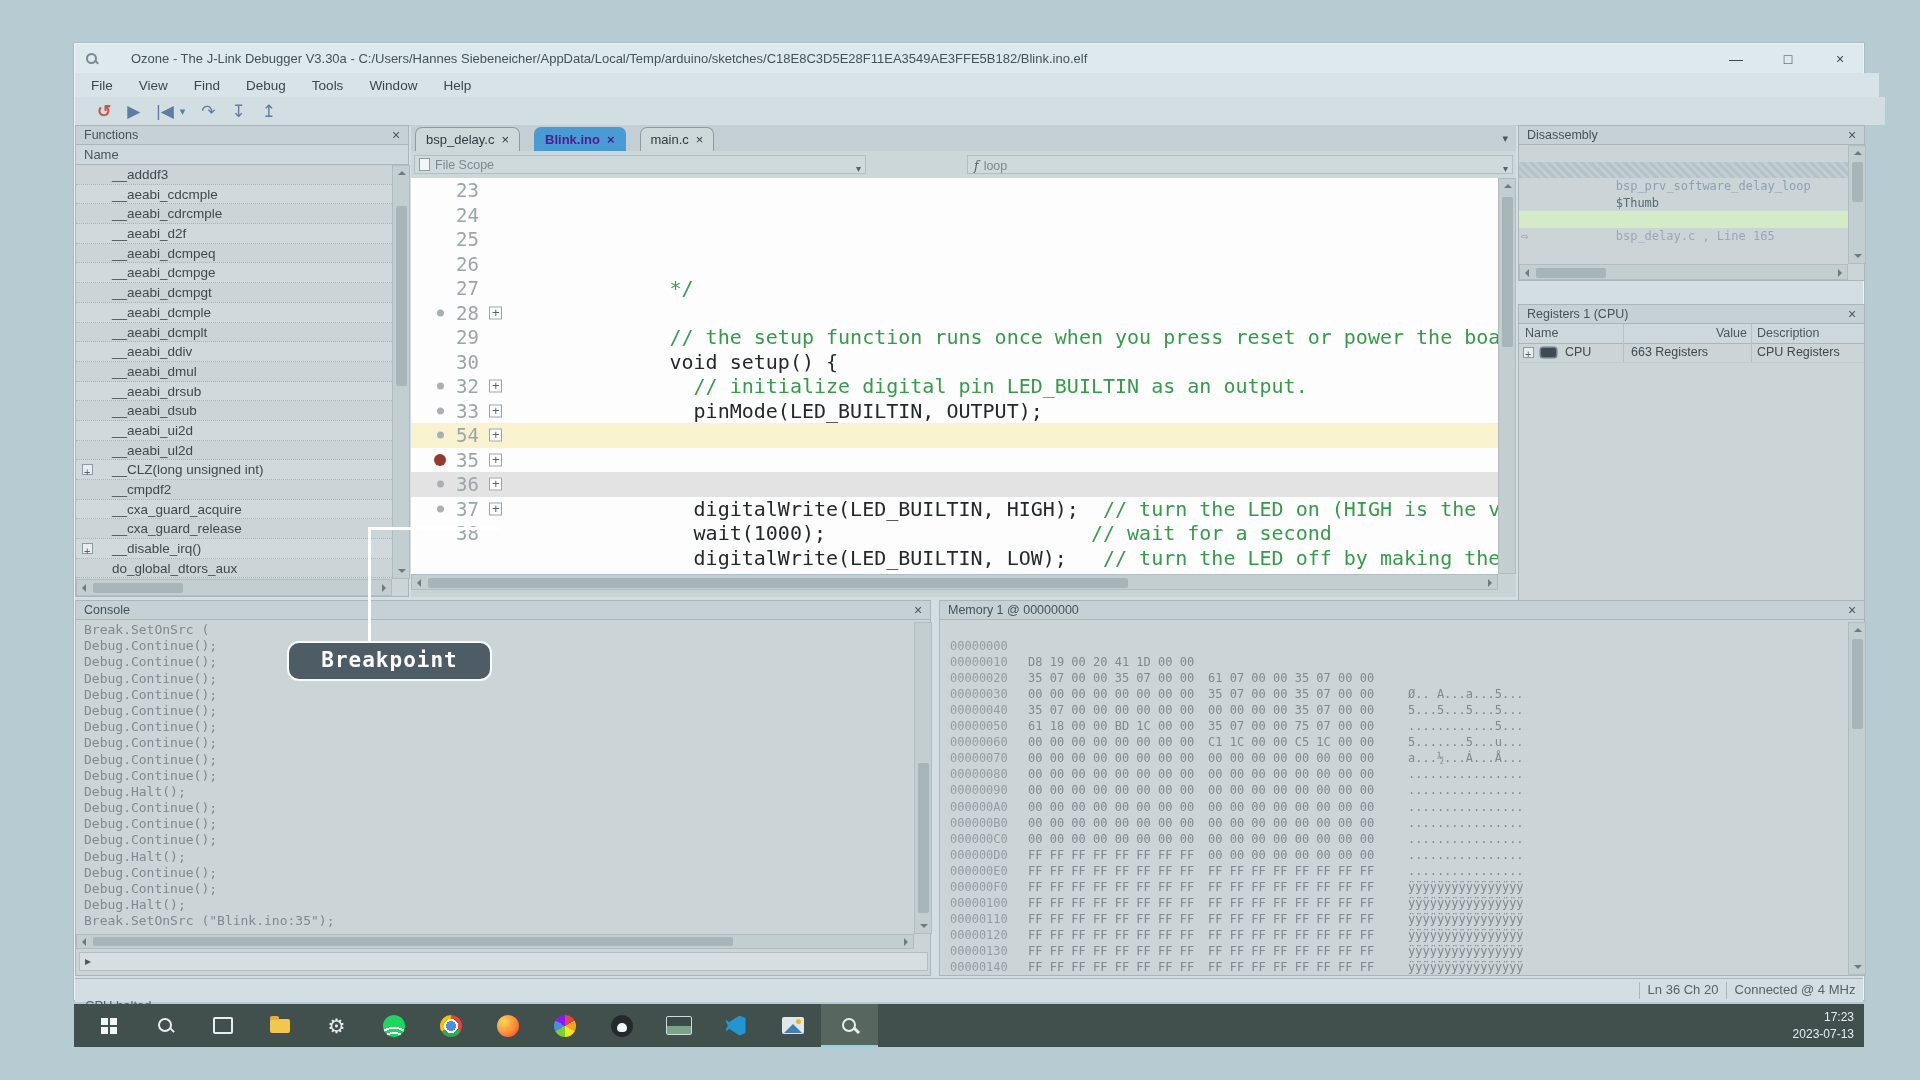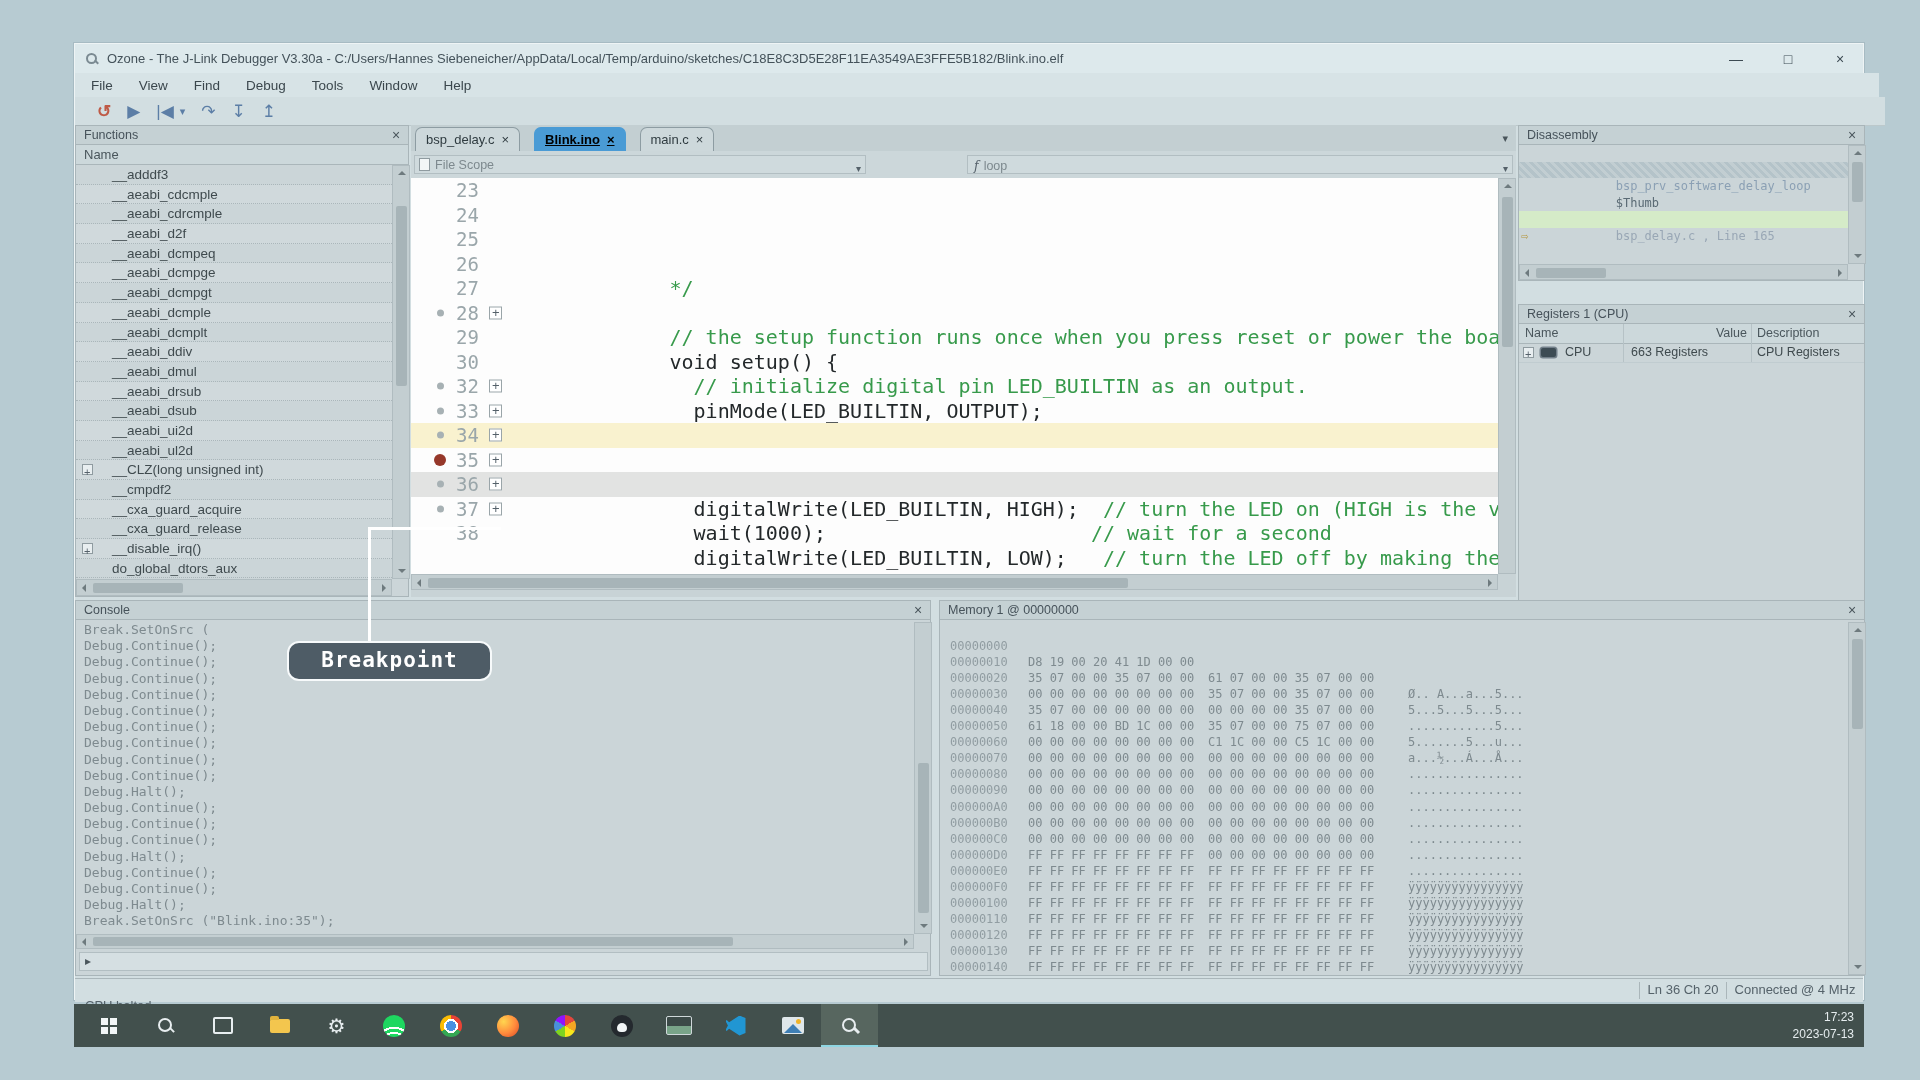--- a/index.html
+++ b/index.html
@@ -3,21 +3,21 @@
 <meta charset="utf-8">
 <style>
   html,body{margin:0;padding:0;width:1920px;height:1080px;overflow:hidden;
     font-family:"Liberation Sans",sans-serif;}
   #desktop{position:absolute;inset:0;background:#b7cbd2;}
   
   #window{position:absolute;left:74px;top:43px;width:1790px;height:957px;
     background:#d2dee1;border:1px solid #eef4f5;box-sizing:border-box;
     box-shadow:0 0 0 1px rgba(120,140,150,.25);}
   .titlebar{position:absolute;left:0;top:0;width:100%;height:29px;background:#dde9ec;
-    color:#44525a;font-size:13px;display:flex;align-items:center;}
+    color:#44525a;font-size:13px;display:flex;align-items:center;gap:24px;}
   .titlebar .appico{margin:0 8px 0 10px;}
   .wbtns{position:absolute;right:6px;top:0;height:29px;display:flex;align-items:center;gap:34px;
     color:#3c4a52;font-size:14px;padding-right:8px;}
   .wbtn{cursor:default;width:18px;text-align:center;}
   .menubar{position:absolute;left:0;top:29px;width:100%;height:24px;background:#d7e3e6;
     display:flex;align-items:center;gap:26px;padding-left:16px;font-size:13.5px;color:#3b474d;}
   .toolbar{position:absolute;left:0;top:53px;width:100%;height:28px;background:#d2dee1;
     border-bottom:1px solid #bcc8cb;display:flex;align-items:center;gap:16px;padding-left:22px;}
   .tbtn{color:#5c7ea6;font-size:17px;line-height:1;}
   .tbtn.t-red{color:#bf5a46;font-weight:bold;}
@@ -52,21 +52,21 @@
   .fn-fold::before{content:"+";position:absolute;left:1px;top:-2px;font-size:11px;color:#55616a;}
   .fn-label{margin-left:36px;white-space:pre;}
   
   #editor{left:336px;top:81px;width:1105px;height:472px;background:#c8d3d6;border:none;}
   .tabbar{position:absolute;left:0;top:0;width:100%;height:26px;background:#c3cfd2;
     border-bottom:1px solid #9fabaf;}
   .tabs{position:absolute;left:4px;bottom:0;display:flex;gap:14px;height:24px;}
   .tab{display:flex;align-items:center;gap:7px;padding:0 10px;height:23px;
     border:1px solid #8d9ca2;border-bottom:none;border-radius:7px 7px 0 0;
     font-size:13px;color:#2f3b40;background:#cdd8db;}
-  .tab.active{background:#4a9bd5;color:#000000;font-weight:bold;border-color:#4a9bd5;text-decoration:underline;}
+  .tab.active{background:#4a9bd5;color:#4c1d95;font-weight:bold;border-color:#4a9bd5;}
   .tab-x{font-size:13px;line-height:1;}
   .tab-x::before{content:"×";}
   .tab-listcaret{position:absolute;right:8px;top:7px;font-size:11px;color:#4a565c;}
   .ddbar{position:absolute;left:0;top:26px;width:100%;height:27px;background:#ccd7da;
     border-bottom:1px solid #aab6ba;}
   .dd{position:absolute;top:4px;height:19px;border:1px solid #b2bec2;background:#cfdadd;
     font-size:12.5px;color:#7d898e;line-height:19px;box-sizing:border-box;}
   .dd-caret{position:absolute;right:4px;top:3px;font-size:10px;color:#55616a;}
   .dd-fileico{display:inline-block;width:9px;height:11px;background:#f2f6f7;
     border:1px solid #8f9ba0;margin:0 5px 0 4px;vertical-align:-2px;}
@@ -489,21 +489,21 @@
 
           <div class="eline">
             <span class="emk dot"></span>
             <span class="lnum">33</span>
             <span class="fold"></span>
             <span class="c">  digitalWrite(LED_BUILTIN, HIGH);  </span><span class="c"></span><span class="cm">// turn the LED on (HIGH is the voltage l</span>
           </div>
 
           <div class="eline hl-yellow">
             <span class="emk dot"></span>
-            <span class="lnum">34</span>
+            <span class="lnum">54</span>
             <span class="fold"></span>
             <span class="c">  wait(1000);                      </span><span class="c"></span><span class="cm">// wait for a second</span>
           </div>
 
           <div class="eline">
             <span class="emk bp"></span>
             <span class="lnum">35</span>
             <span class="fold"></span>
             <span class="c">  digitalWrite(LED_BUILTIN, LOW);   </span><span class="c"></span><span class="cm">// turn the LED off by making the voltage</span>
           </div>

